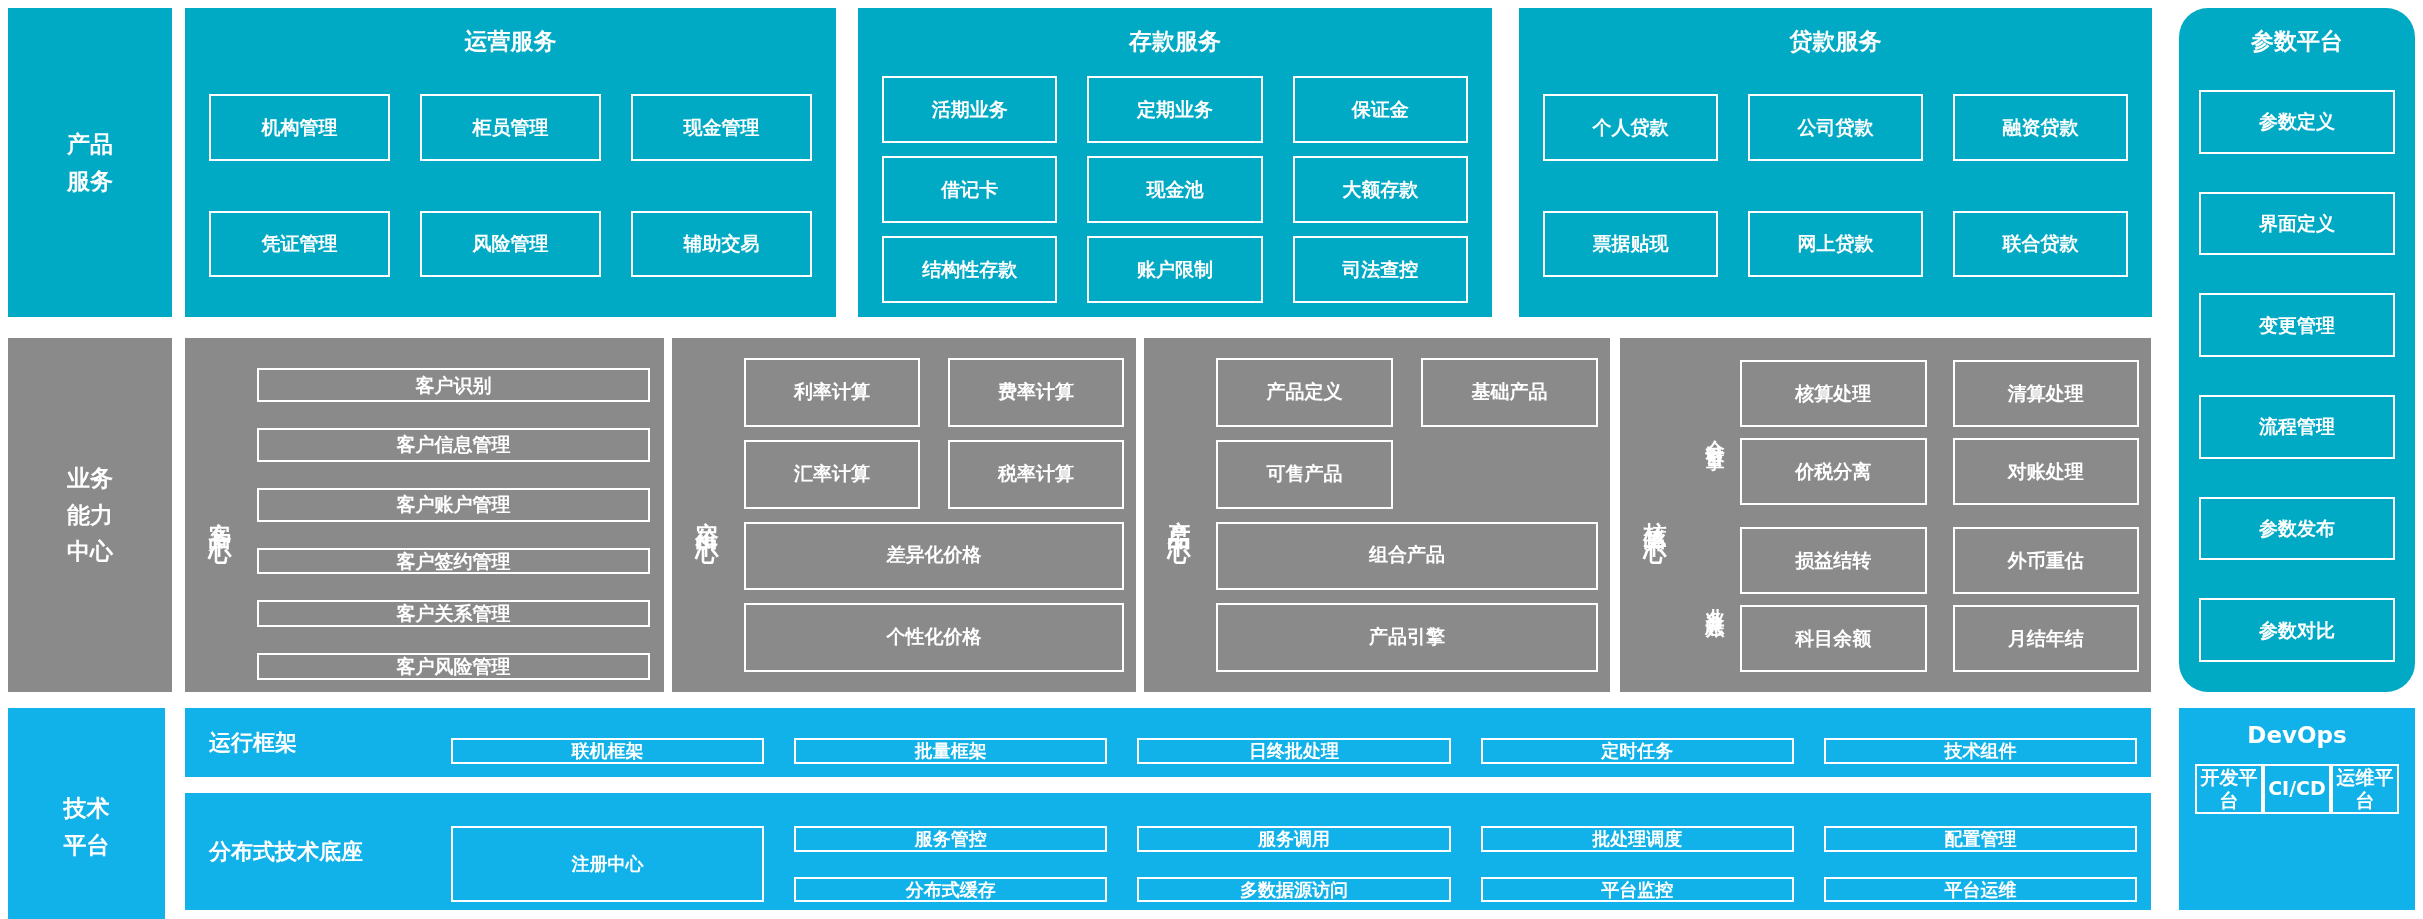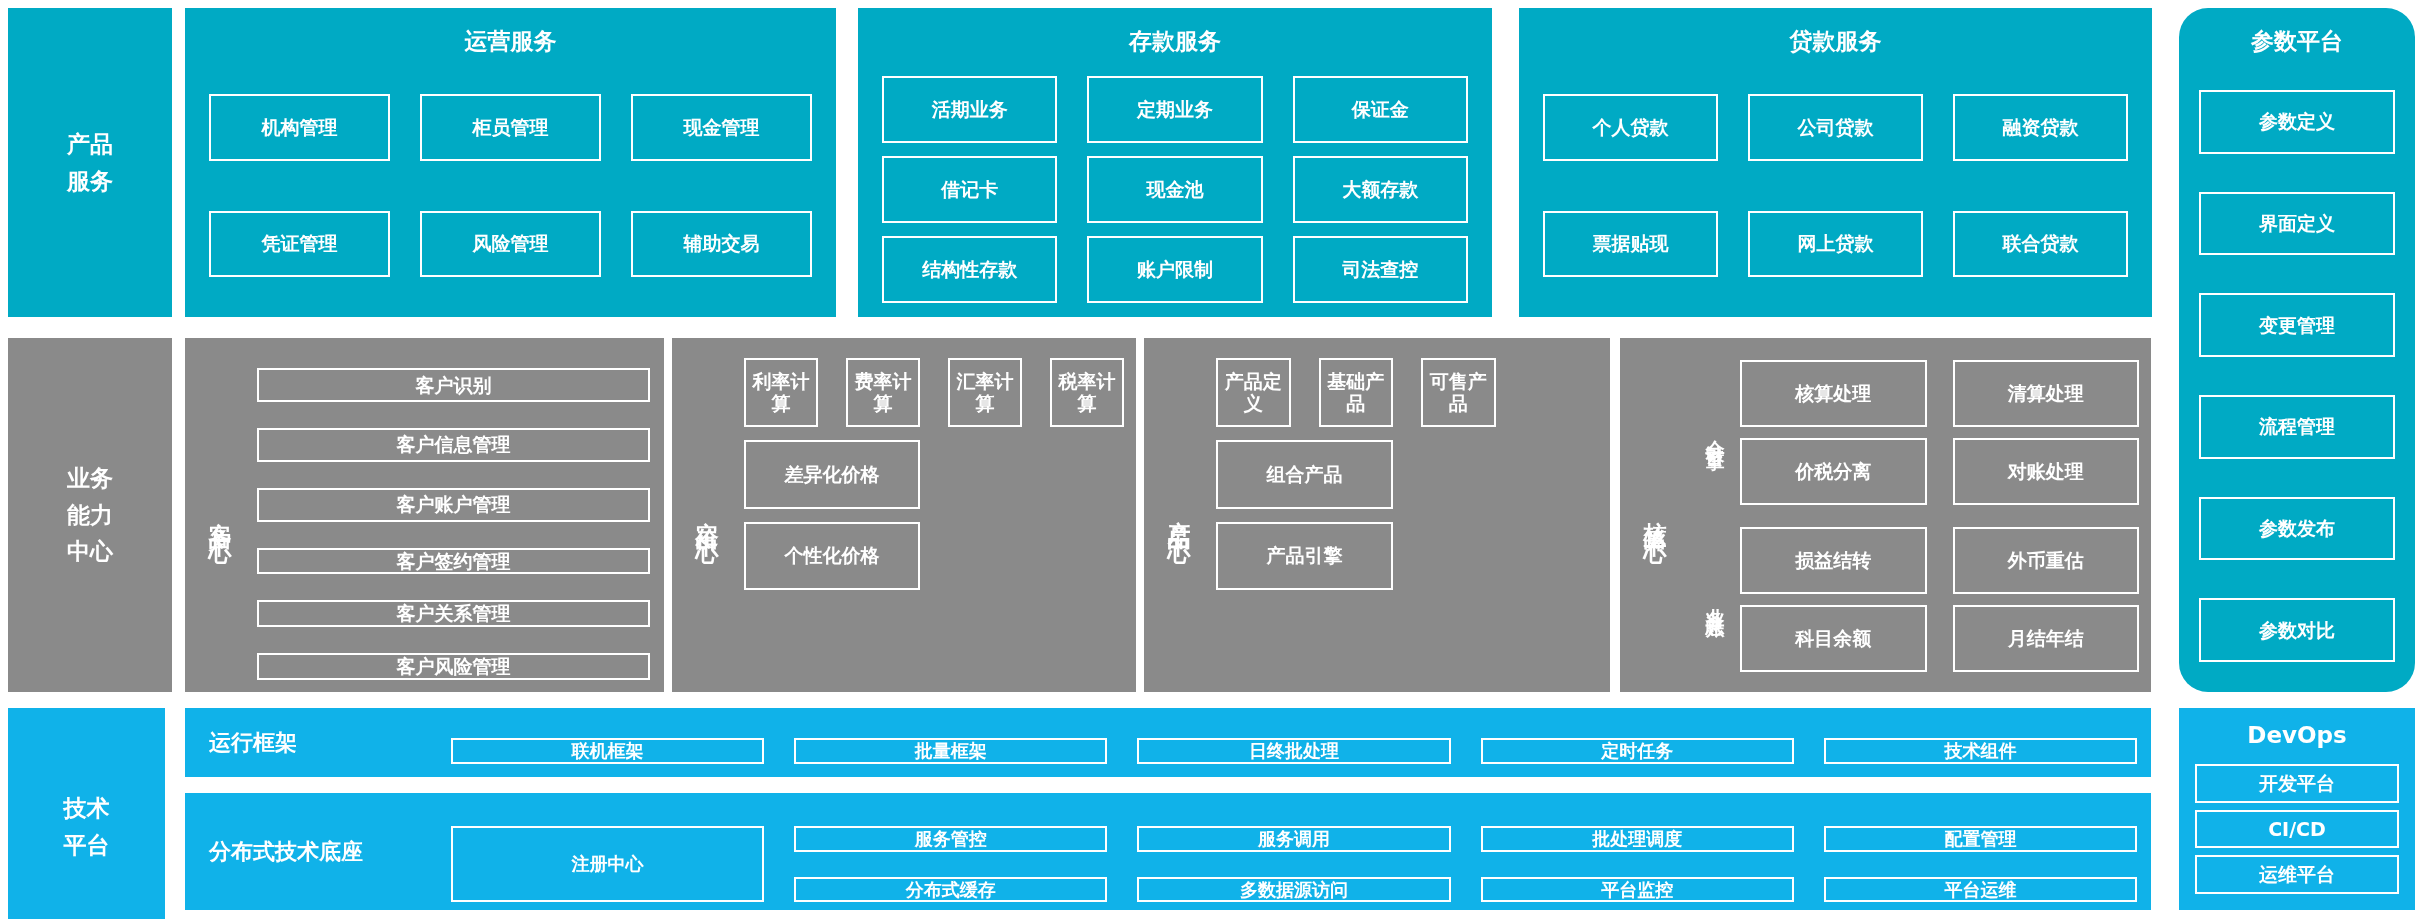--- a/index.html
+++ b/index.html
@@ -19,32 +19,32 @@
   .box{border:2px solid var(--text);display:flex;align-items:center;justify-content:center;
        text-align:center;font-size:19px;font-weight:700;box-sizing:border-box;line-height:1.2;}
   
   .g-2x3{left:24px;right:24px;top:86px;bottom:40px;grid-template-columns:repeat(3,1fr);
          grid-template-rows:1fr 1fr;column-gap:30px;row-gap:50px;}
   .g-3x3{left:24px;right:24px;top:68px;bottom:14px;grid-template-columns:repeat(3,1fr);
          grid-template-rows:repeat(3,1fr);column-gap:30px;row-gap:13px;}
   
   .g-param{left:20px;right:20px;top:82px;bottom:30px;grid-template-columns:1fr;
            grid-template-rows:repeat(6,1fr);row-gap:38px;}
-  .g-devops{left:16px;right:16px;top:56px;bottom:16px;grid-template-columns:1fr;
+  .g-devops{left:16px;right:16px;top:56px;bottom:16px;grid-template-columns:1fr 1fr 1fr;
             grid-template-rows:repeat(3,1fr);row-gap:7px;}
   
   .hpanel{display:flex;align-items:stretch;}
   .vlabel{writing-mode:vertical-rl;text-orientation:upright;display:flex;align-items:center;
           justify-content:center;font-size:23px;font-weight:700;letter-spacing:6px;flex:0 0 72px;}
   .vlabel.small{font-size:19px;letter-spacing:4px;flex:0 0 48px;}
   .content{flex:1;display:grid;box-sizing:border-box;}
   .g-cust{margin:30px 14px 12px 0;grid-template-columns:1fr;grid-template-rows:repeat(3,1fr);
           column-gap:20px;row-gap:26px;}
-  .g-4row{margin:20px 12px 20px 0;grid-template-columns:1fr 1fr 1fr 1fr;grid-template-rows:repeat(4,1fr);
-          column-gap:28px;row-gap:13px;}
+  .g-4row{margin:20px 12px 20px 0;grid-template-columns:1fr 1fr;grid-template-rows:repeat(4,1fr);
+          column-gap:28px;row-gap:13px;font-family:Liberation Serif, serif;}
   .span2{grid-column:1 / 3;}
   .acc-col{flex:1;display:flex;flex-direction:column;gap:22px;margin:22px 12px 20px 0;}
   .acc-group{flex:1;display:flex;align-items:stretch;}
   .g-2x2{flex:1;display:grid;grid-template-columns:1fr 1fr;grid-template-rows:1fr 1fr;
          column-gap:26px;row-gap:11px;}
   
   .bar{display:flex;align-items:center;padding:0 14px 0 24px;}
   .bar-label{flex:0 0 242px;font-size:22px;font-weight:700;}
   .g-run{flex:1;display:grid;grid-template-columns:repeat(5,1fr);column-gap:30px;height:42px;}
   .g-dist{flex:1;display:grid;grid-template-columns:repeat(5,1fr);grid-template-rows:1fr 1fr;

